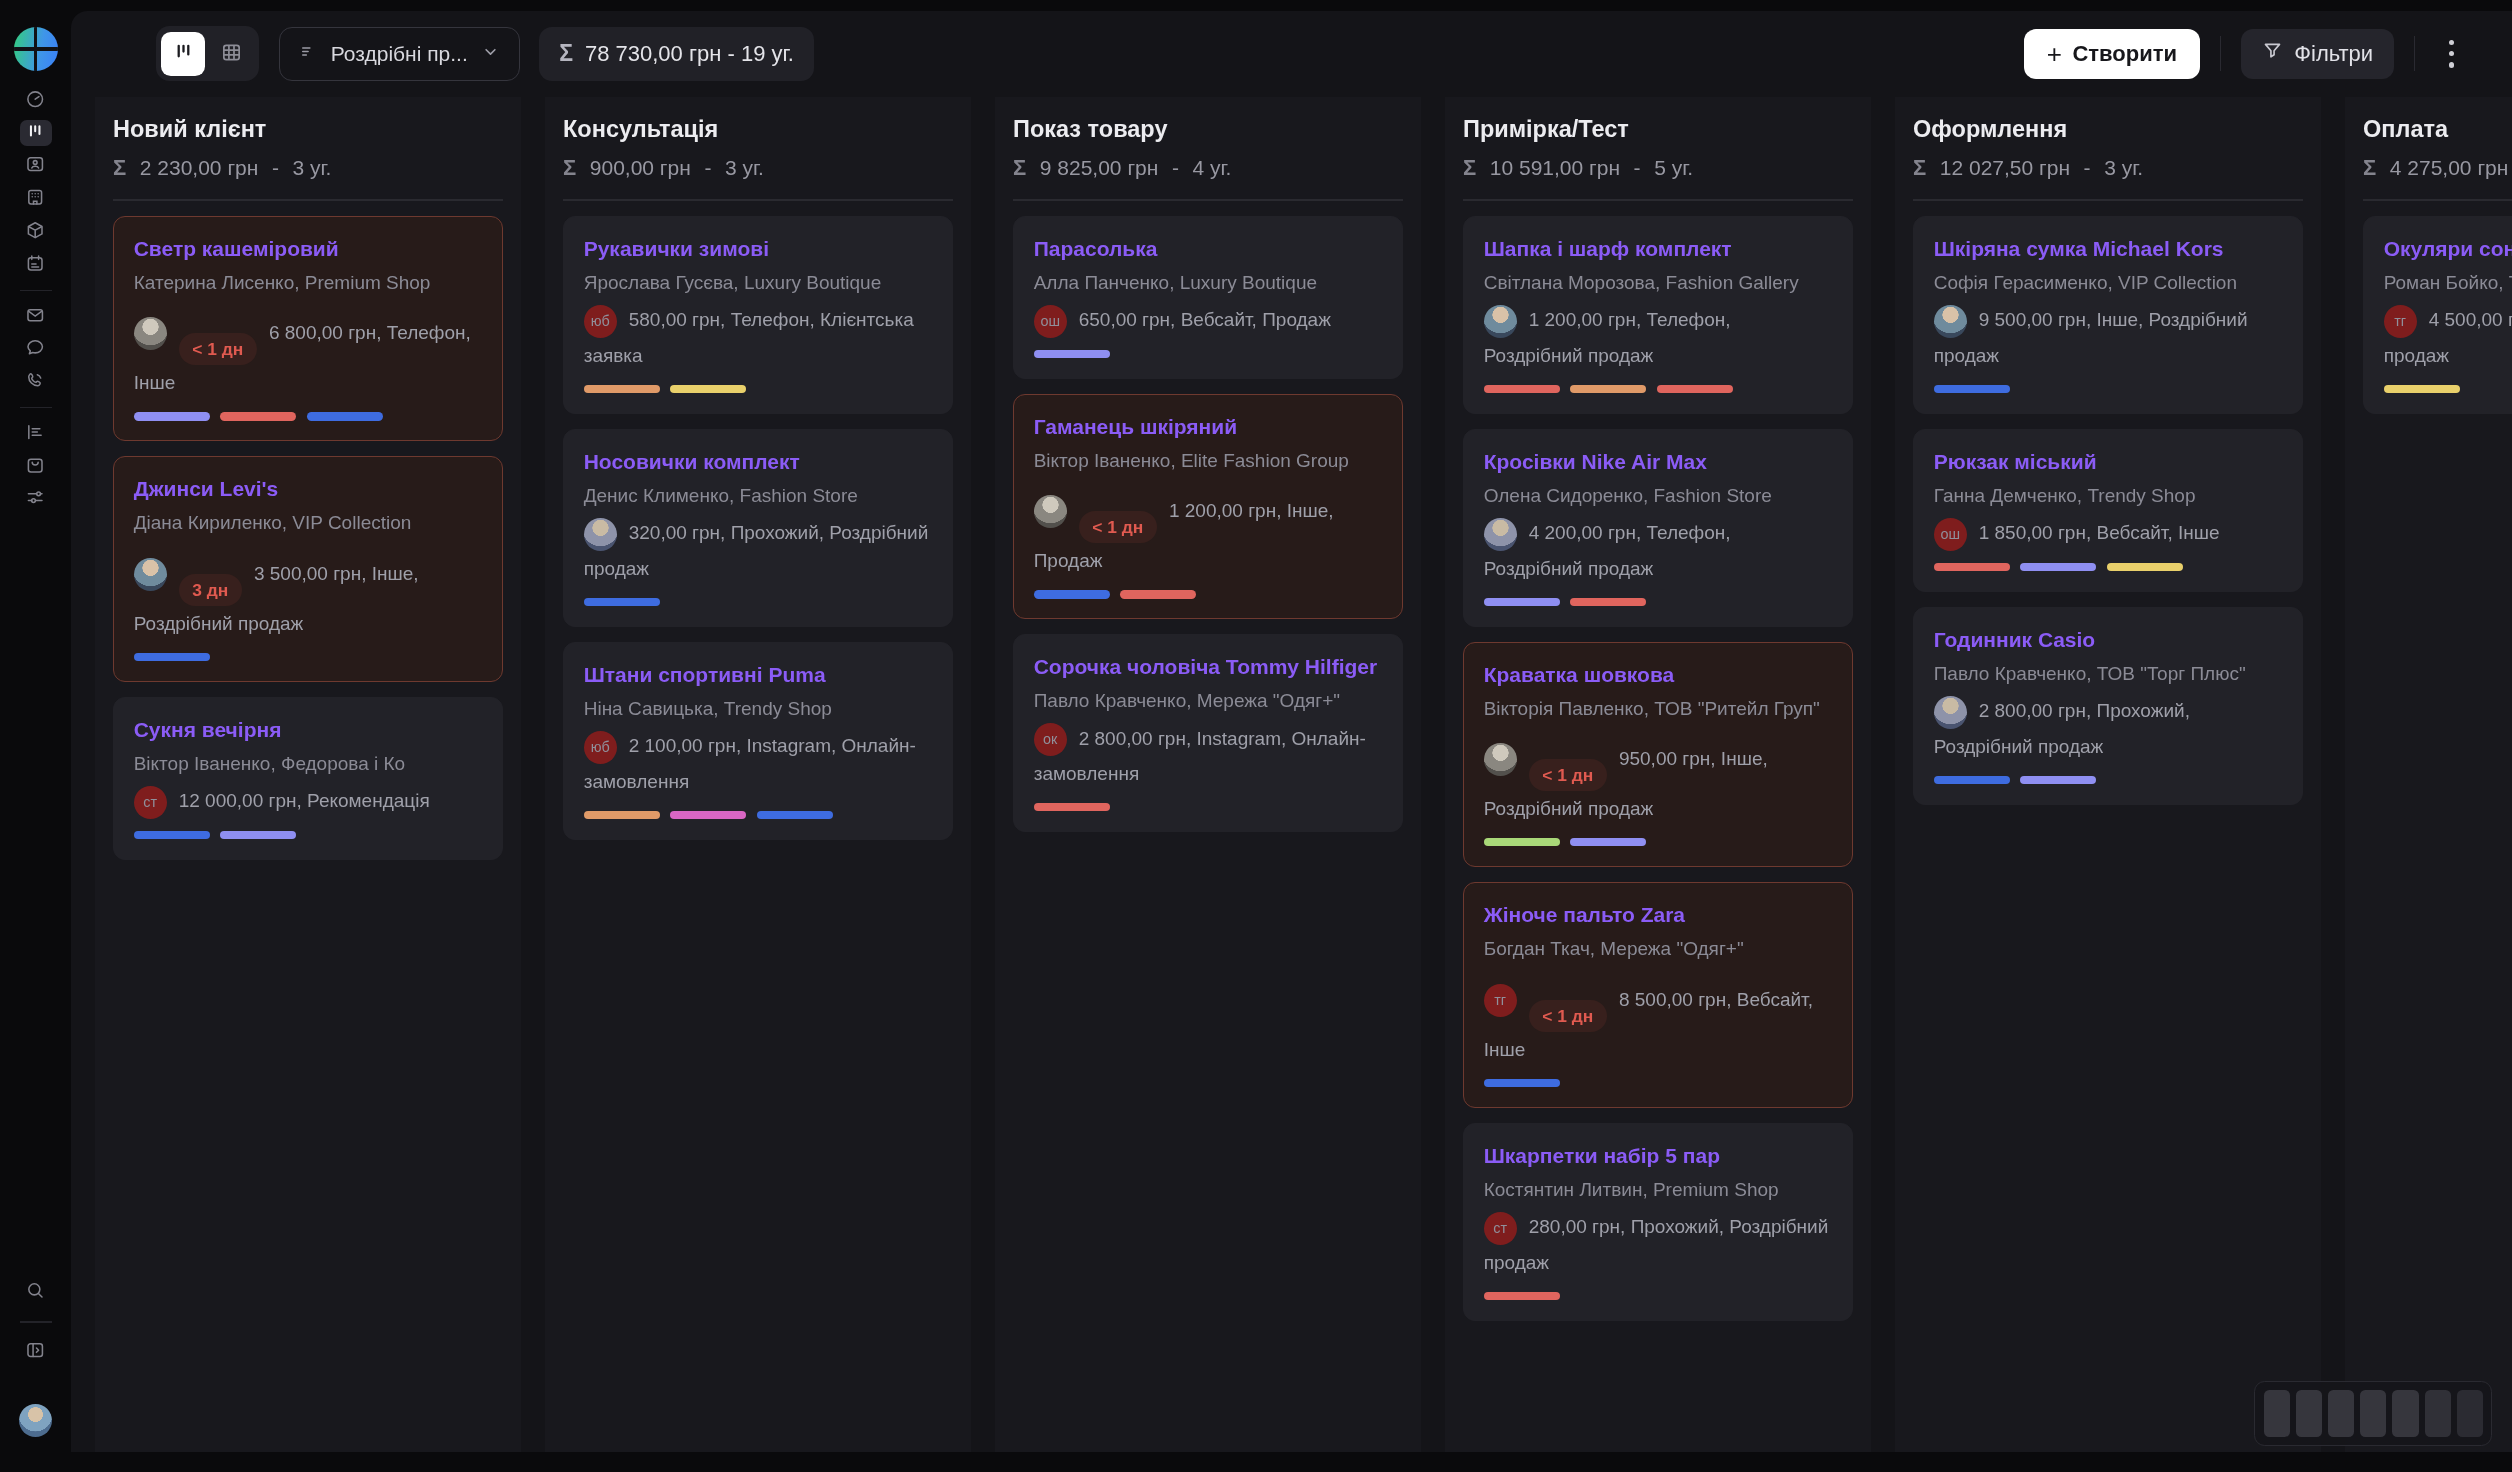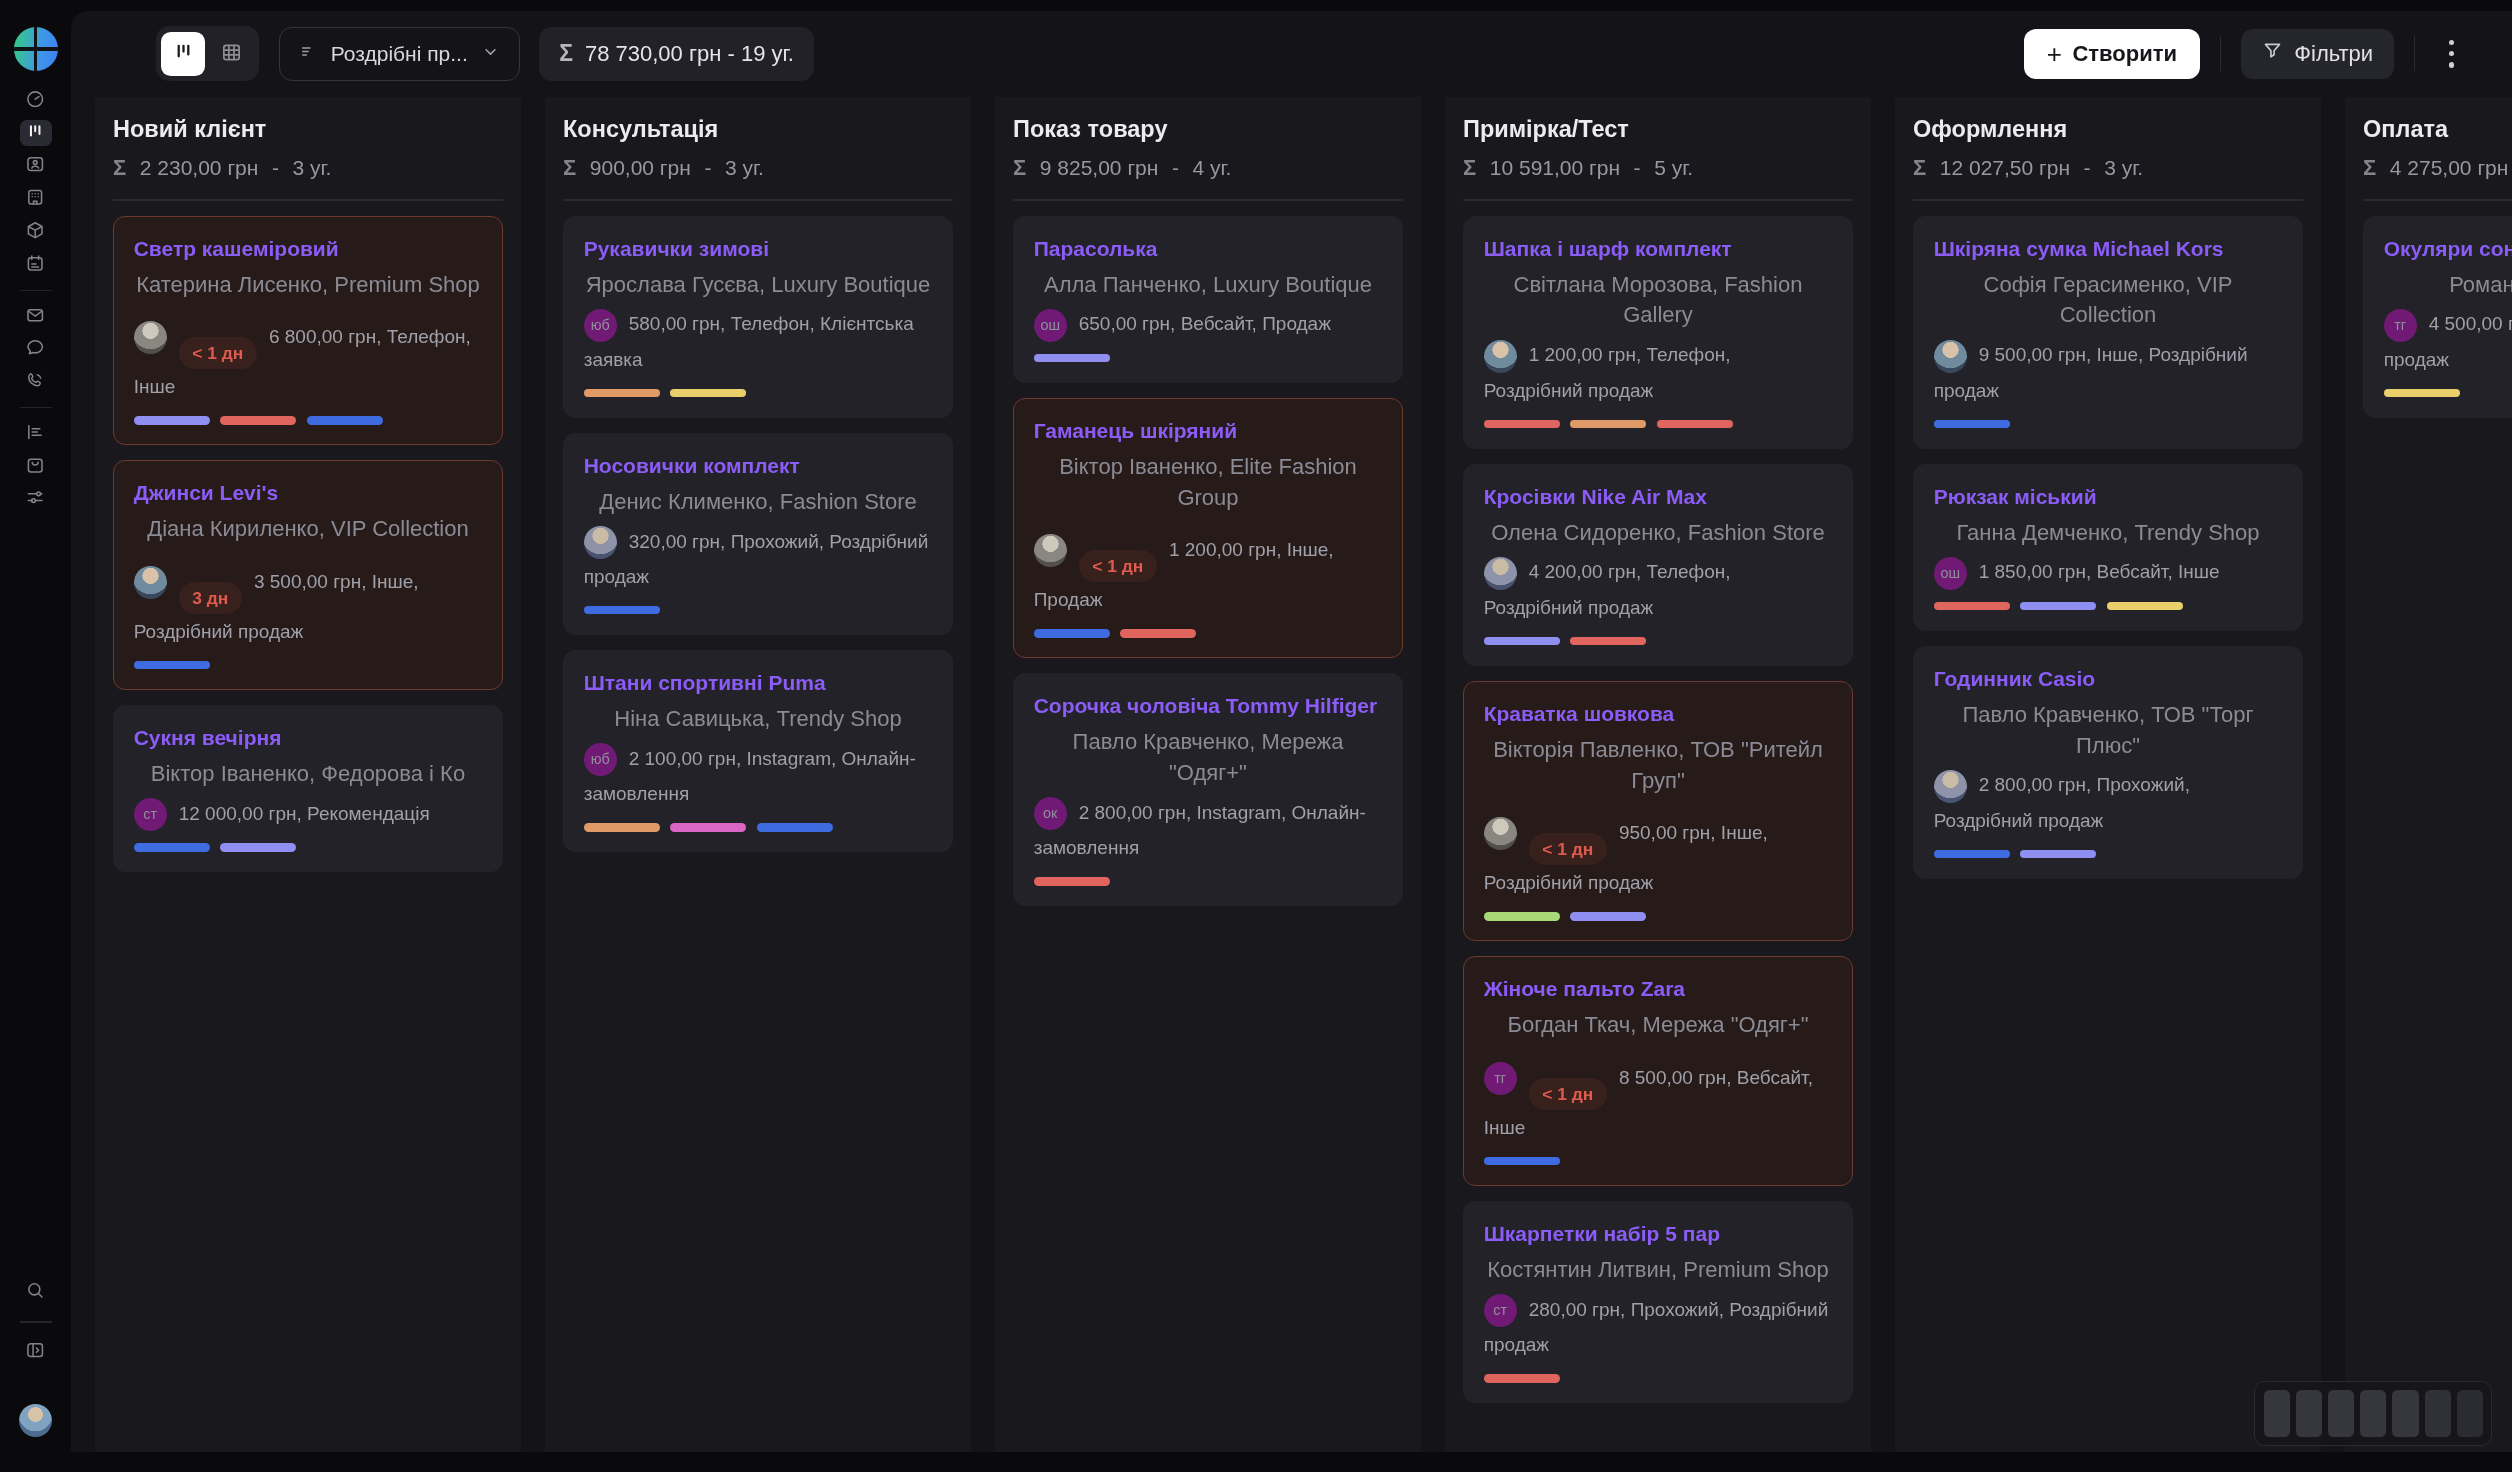--- a/index.html
+++ b/index.html
@@ -63,25 +63,25 @@
   .col-sum { margin-top:12px; display:flex; align-items:center; gap:13.6px;
     font-size:21px; color:#9898a2; }
   .col-sum .sg { color:#84848e; font-size:22px; }
   .col-divider { height:1.5px; background:#2a2a30; margin-top:18px; }
   .cards { margin-top:15px; display:flex; flex-direction:column; gap:15px; }
 
   .card { background:#222228; border:1.5px solid #222228; border-radius:12px;
     padding:18px 19.7px 19.7px; cursor:pointer; }
   .card.alert { background:#271b19; border-color:#6e392f; }
   .card-title { font-size:21px; font-weight:600; color:#8b5cf6; line-height:1.3; }
-  .card-sub { margin-top:7.6px; font-size:22px; color:#8b8b96; line-height:1.4;text-align:center; }
+  .card-sub { margin-top:7.6px; font-size:19px; color:#8b8b96; line-height:1.4; }
   .meta { margin-top:6px; font-size:19px; color:#9fa0aa; line-height:35px; }
   .avatar, .init { display:inline-block; vertical-align:middle; width:33px; height:33px;
     border-radius:50%; margin-right:12px; }
-  .init { background:#701a75; color:#90909b; font-size:14.4px; text-align:center; line-height:33px; }
+  .init { background:#7f1d1d; color:#90909b; font-size:14.4px; text-align:center; line-height:33px; }
   .ph1 { background:radial-gradient(circle at 50% 30%, #cfc9bd 0 28%, #8a8780 29% 64%, #52504c 65% 100%); }
   .ph2 { background:radial-gradient(circle at 50% 30%, #d9c2a8 0 28%, #6f8b9d 29% 64%, #39485c 65% 100%); }
   .ph3 { background:radial-gradient(circle at 50% 30%, #c9bba4 0 28%, #8e93a9 29% 64%, #4a5470 65% 100%); }
   .overdue { display:inline-block; vertical-align:middle; height:32px; line-height:32px;
     padding:0 13.6px; border-radius:756px; background:#38201d; color:#e05a50;
     font-size:17.4px; font-weight:600; margin-right:12px;margin-top:31px; }
   .bars { margin-top:12px; display:flex; gap:10.6px; }
   .bar { width:76px; height:8.3px; border-radius:4.5px; }
 
   

